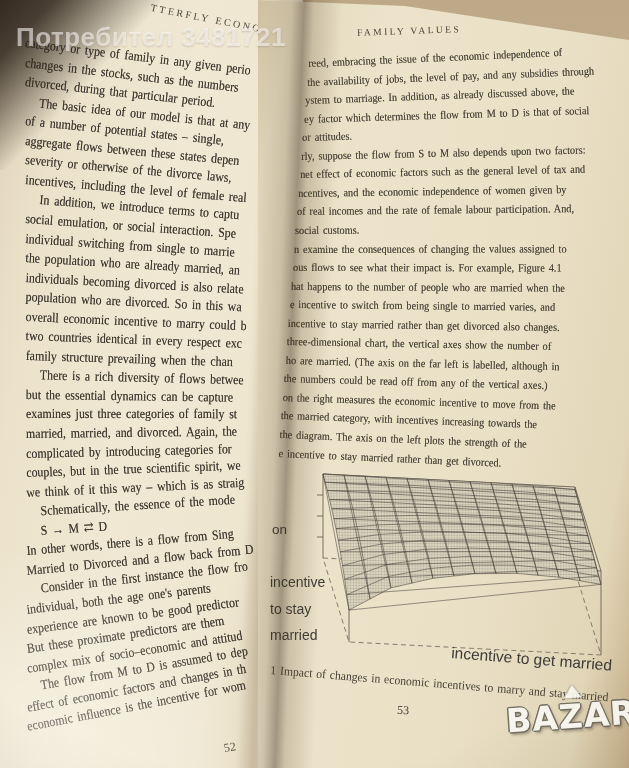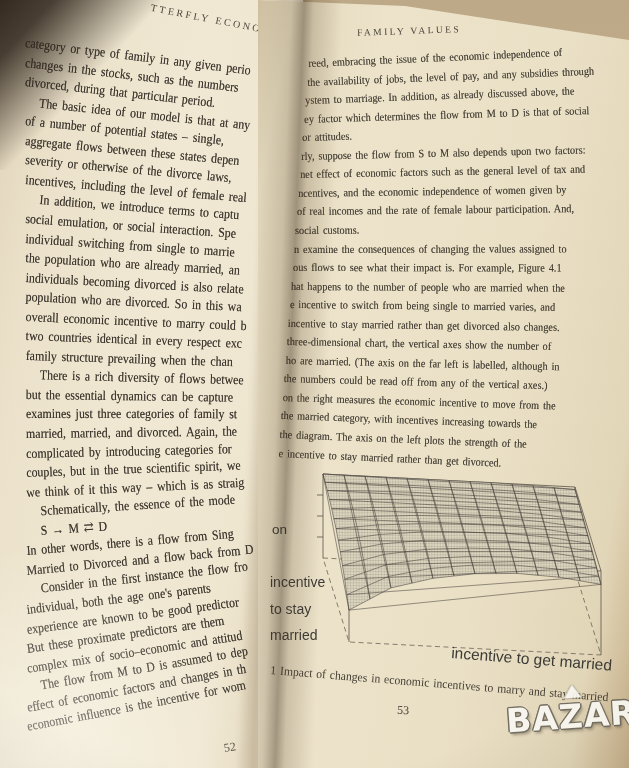--- a/index.html
+++ b/index.html
@@ -184,17 +184,18 @@
     <div class="ax-lab ax-x">incentive to get married</div>
     <div class="caption">1  Impact of changes in economic incentives to marry and stay married</div>
     <div class="rp-num">53</div>
   </div>
 
   <div class="gutter-shadow"></div>
   <div class="corner-dark"></div>
   <div class="glare"></div>
   <div class="vignette"></div>
 
+  <div class="wm-user">Потребител 3481721</div>
   <div class="bazar">
     <span>BAZAR</span>
     <span class="bazar-hat"></span>
   </div>
 </div>
 
 </body></html>

